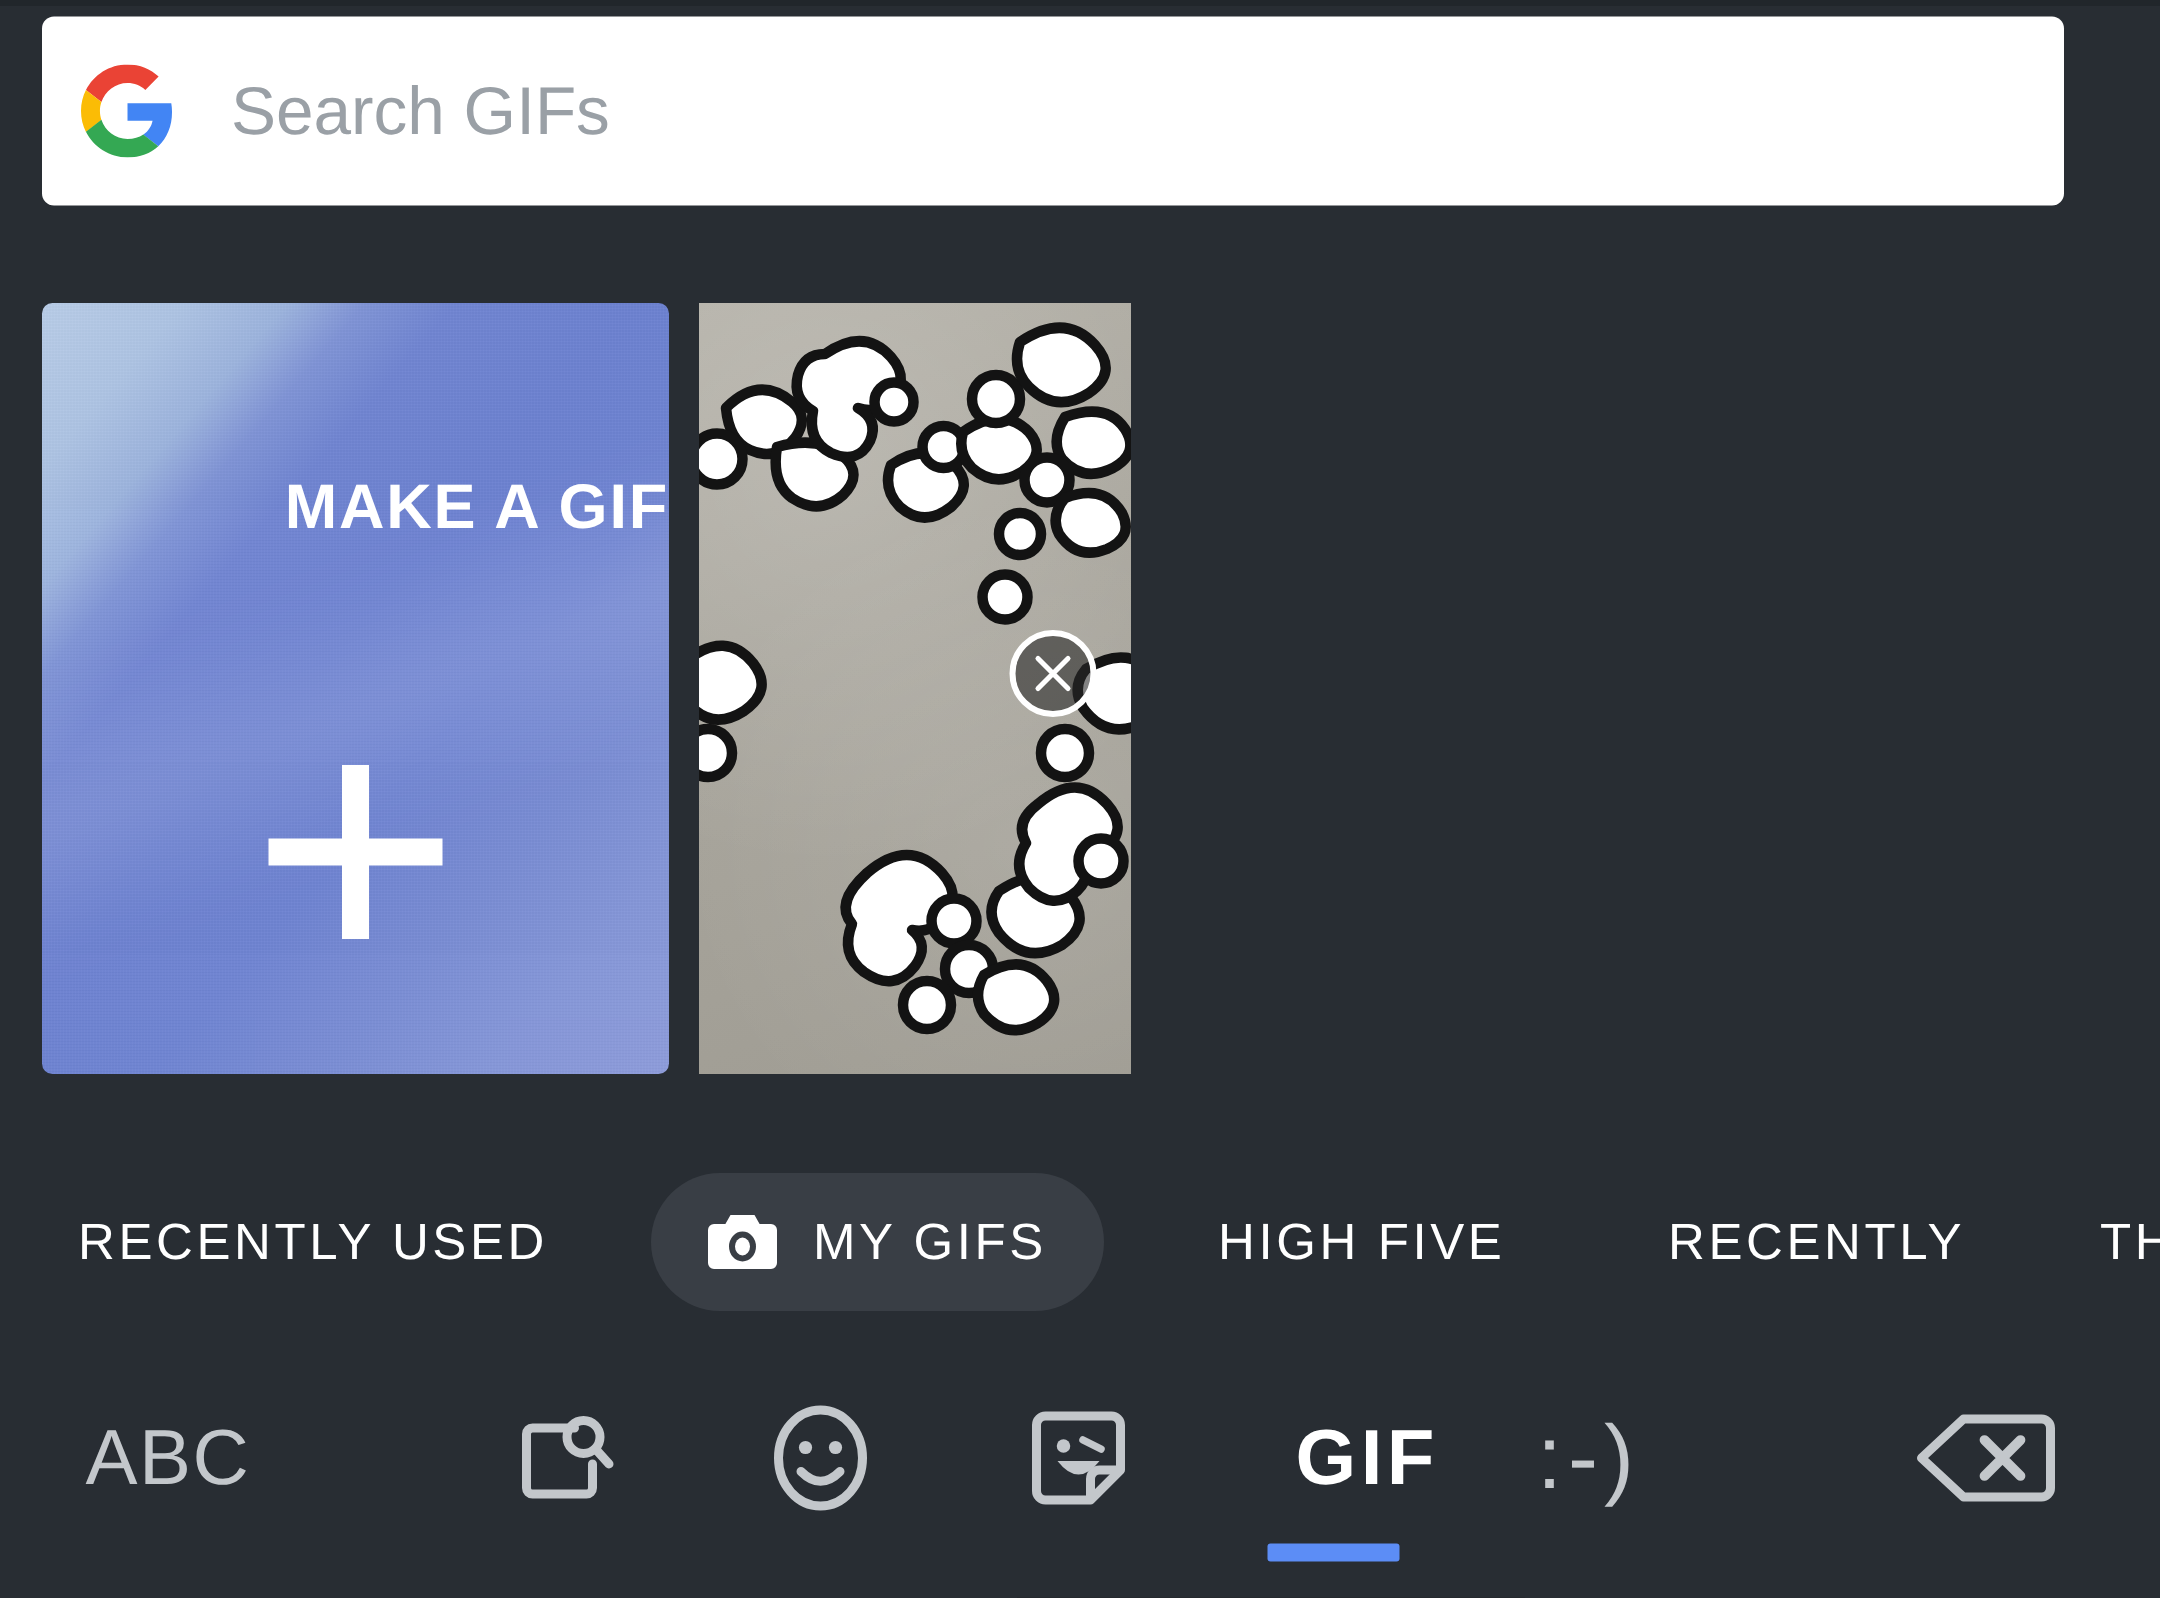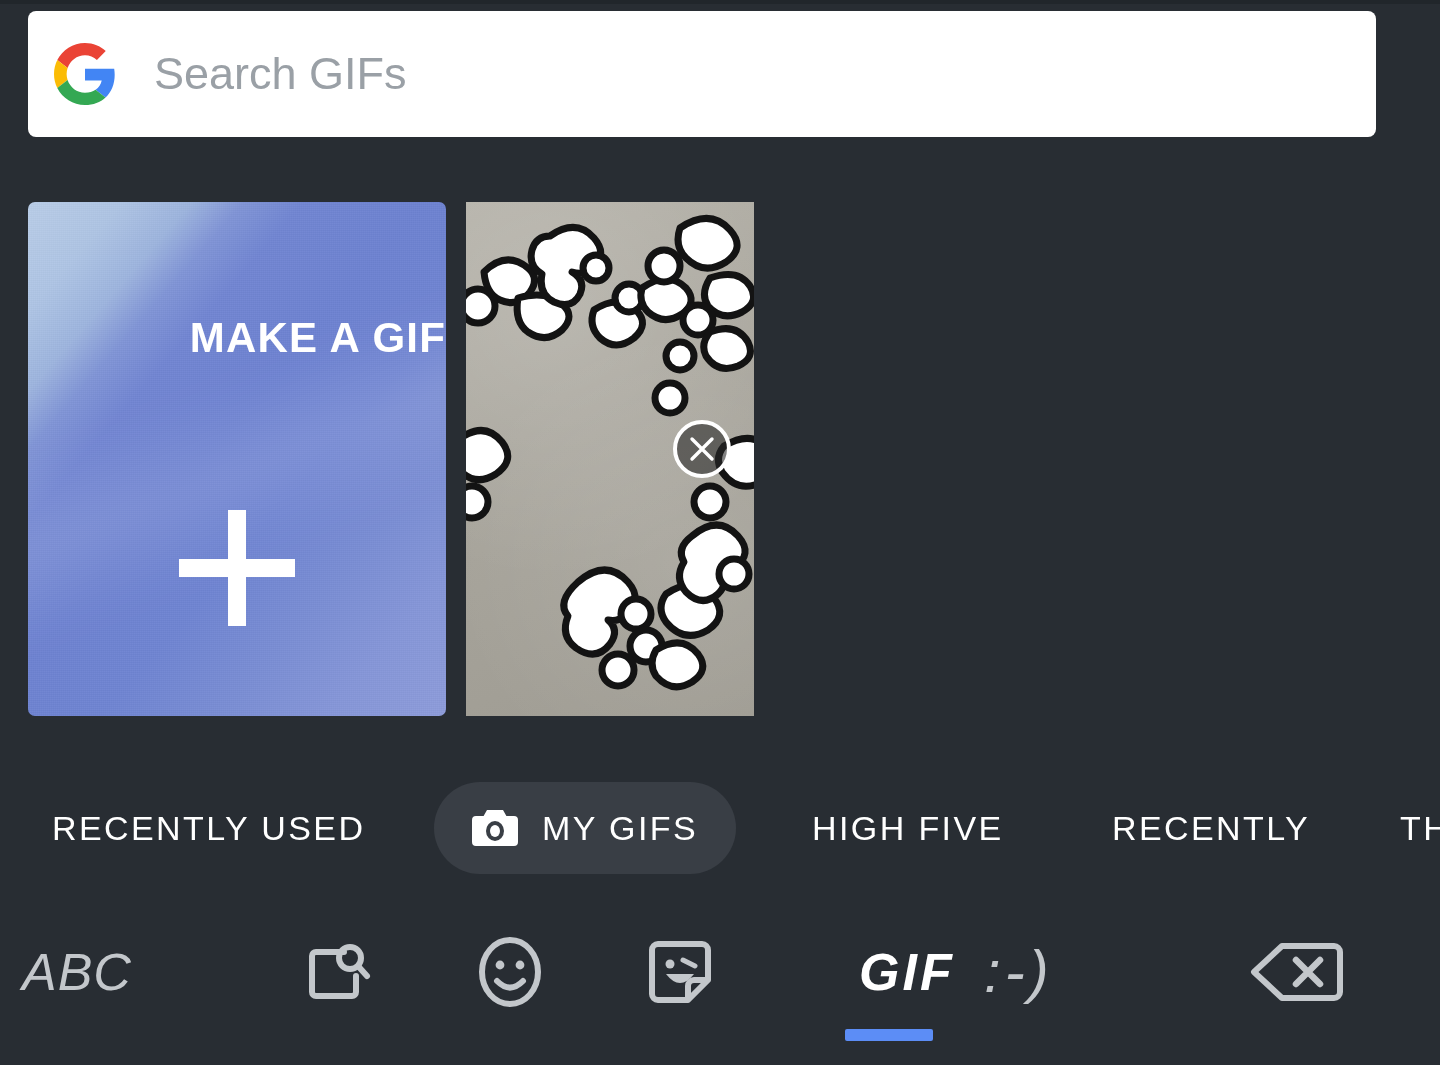--- a/index.html
+++ b/index.html
@@ -211,23 +211,22 @@
     top: 900px;
     width: 1440px;
     height: 161px;
   }
   .tool {
     position: absolute;
     top: 0;
     height: 135px;
     display: flex;
     align-items: center;
-    justify-content: flex-start;
+    justify-content: center;
     cursor: pointer;
-    font-style: italic;
   }
   .tool .glyph-text {
     color: #c3c7cb;
     font-size: 52px;
     letter-spacing: 1px;
   }
   .tool.active .glyph-text {
     color: #ffffff;
     margin-left: 45px;
   }

